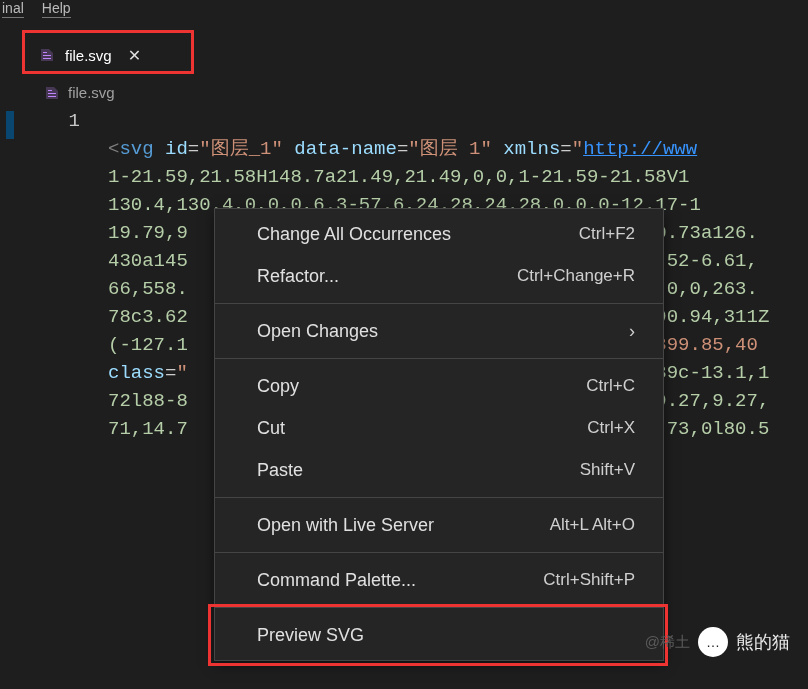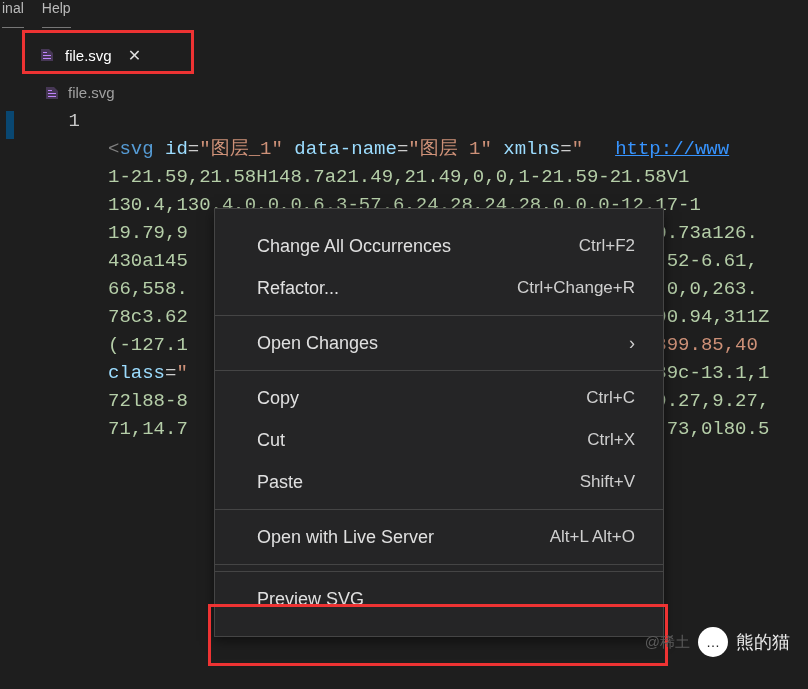--- a/index.html
+++ b/index.html
@@ -14,21 +14,21 @@
     font-size: 14px;
   }
   .menubar {
     height: 22px;
     display: flex;
     align-items: flex-start;
     padding-left: 2px;
     gap: 18px;
     color: #bbb;
   }
-  .menubar span { border-bottom: 1px solid #777; padding-bottom:11px; }
+  .menubar span { border-bottom: 1px solid #777; padding-bottom:1px; }
   .tabs-row {
     margin-top: 14px;
     display: flex;
     align-items: center;
     padding-left: 24px;
   }
   .tab {
     background: #1e1e1e;
     border: 1px solid transparent;
     display: flex;
@@ -89,31 +89,31 @@
     line-height: 28px;
     white-space: pre;
     flex: 1;
     overflow: hidden;
   }
   .tok-gray { color: #808080; }
   .tok-blue { color: #569cd6; }
   .tok-attr { color: #9cdcfe; }
   .tok-str  { color: #ce9178; }
   .tok-num  { color: #b5cea8; }
-  .tok-link { color: #3794ff; text-decoration: underline; margin-left: 32px; }
+  .tok-link { color: #3794ff; text-decoration: underline; }
 
   .ctxmenu {
     position: absolute;
     left: 214px;
     top: 208px;
     width: 450px;
     background: #252526;
     border: 1px solid #454545;
     box-shadow: 0 4px 12px rgba(0,0,0,.5);
-    padding: 16px 0;
+    padding: 4px 0;
   }
   .ctx-item {
     display: flex;
     align-items: center;
     justify-content: space-between;
     height: 42px;
     padding: 0 28px 0 42px;
     color: #e0e0e0;
     font-size: 18px;
   }
@@ -227,20 +227,24 @@
   <div class="ctx-item">
     <span>Paste</span>
     <span class="kb">Shift+V</span>
   </div>
   <div class="ctx-sep"></div>
   <div class="ctx-item">
     <span>Open with Live Server</span>
     <span class="kb">Alt+L Alt+O</span>
   </div>
   <div class="ctx-sep"></div>
+  <div class="ctx-item">
+    <span>Command Palette...</span>
+    <span class="kb">Ctrl+Shift+P</span>
+  </div>
   <div class="ctx-sep"></div>
   <div class="ctx-item">
     <span>Preview SVG</span>
     <span></span>
   </div>
 </div>
 <div class="ctx-highlight"></div>
 
 <div class="watermark">
   <span class="faint">@稀土</span>

